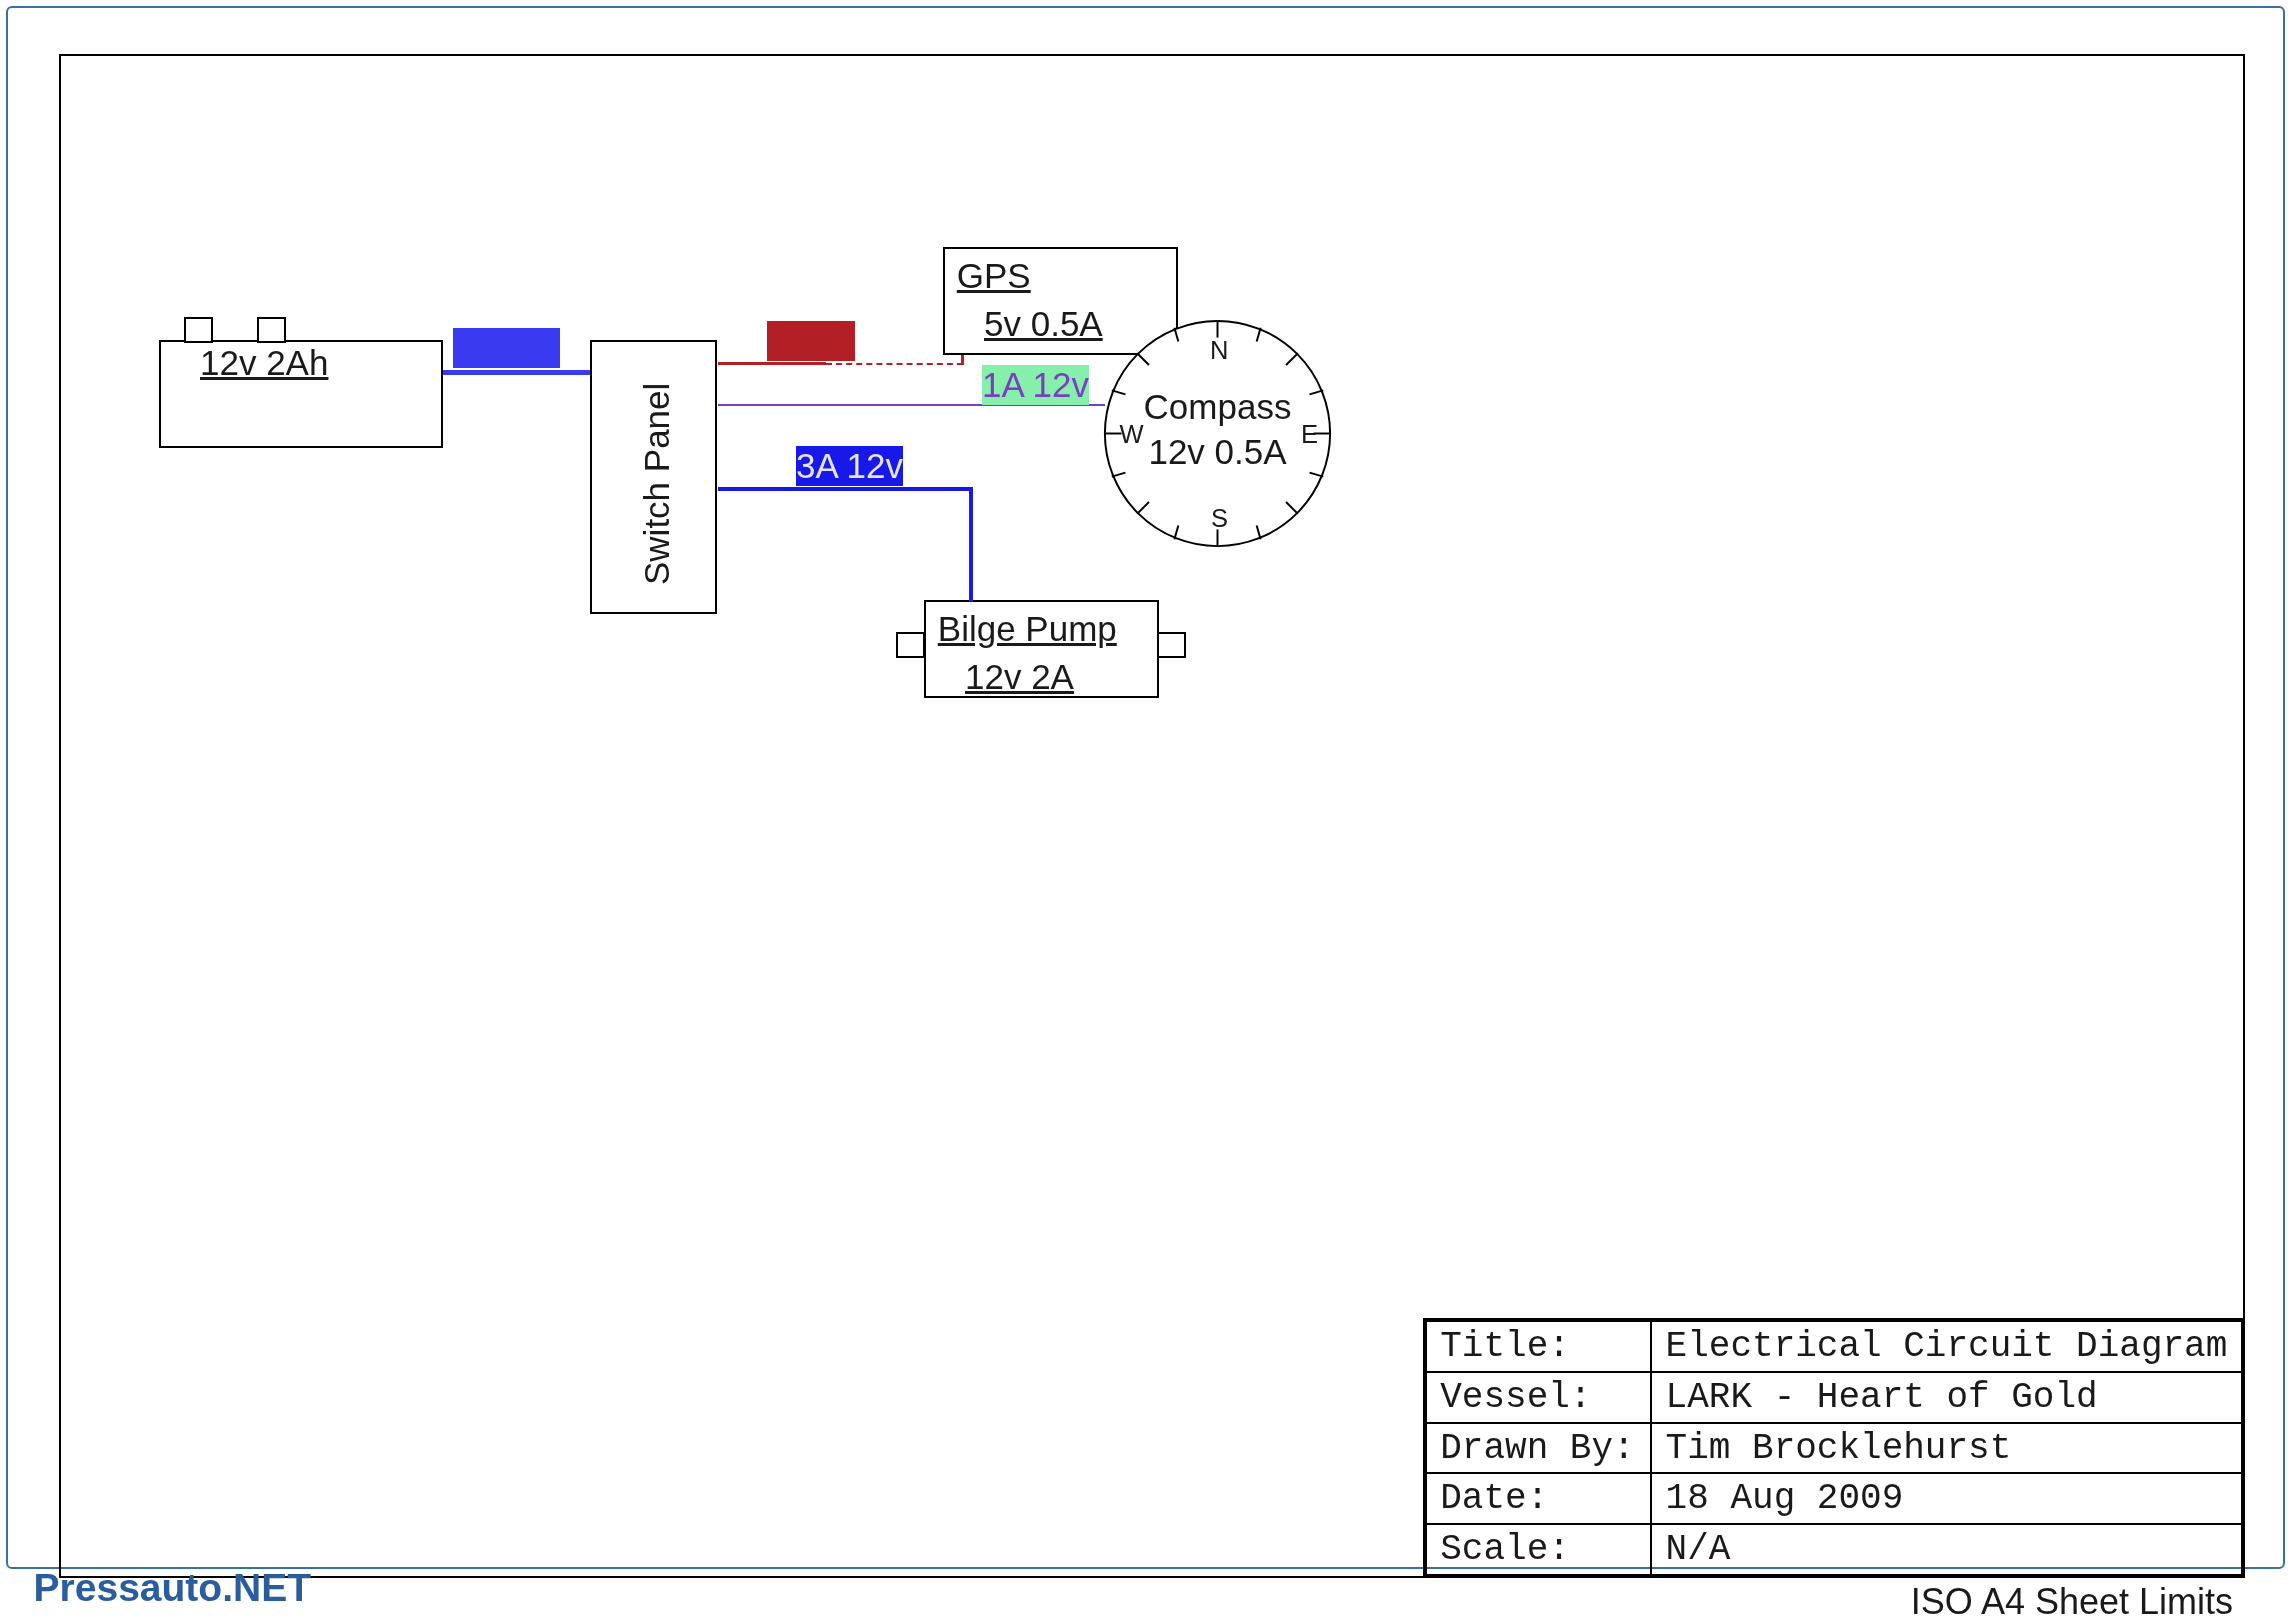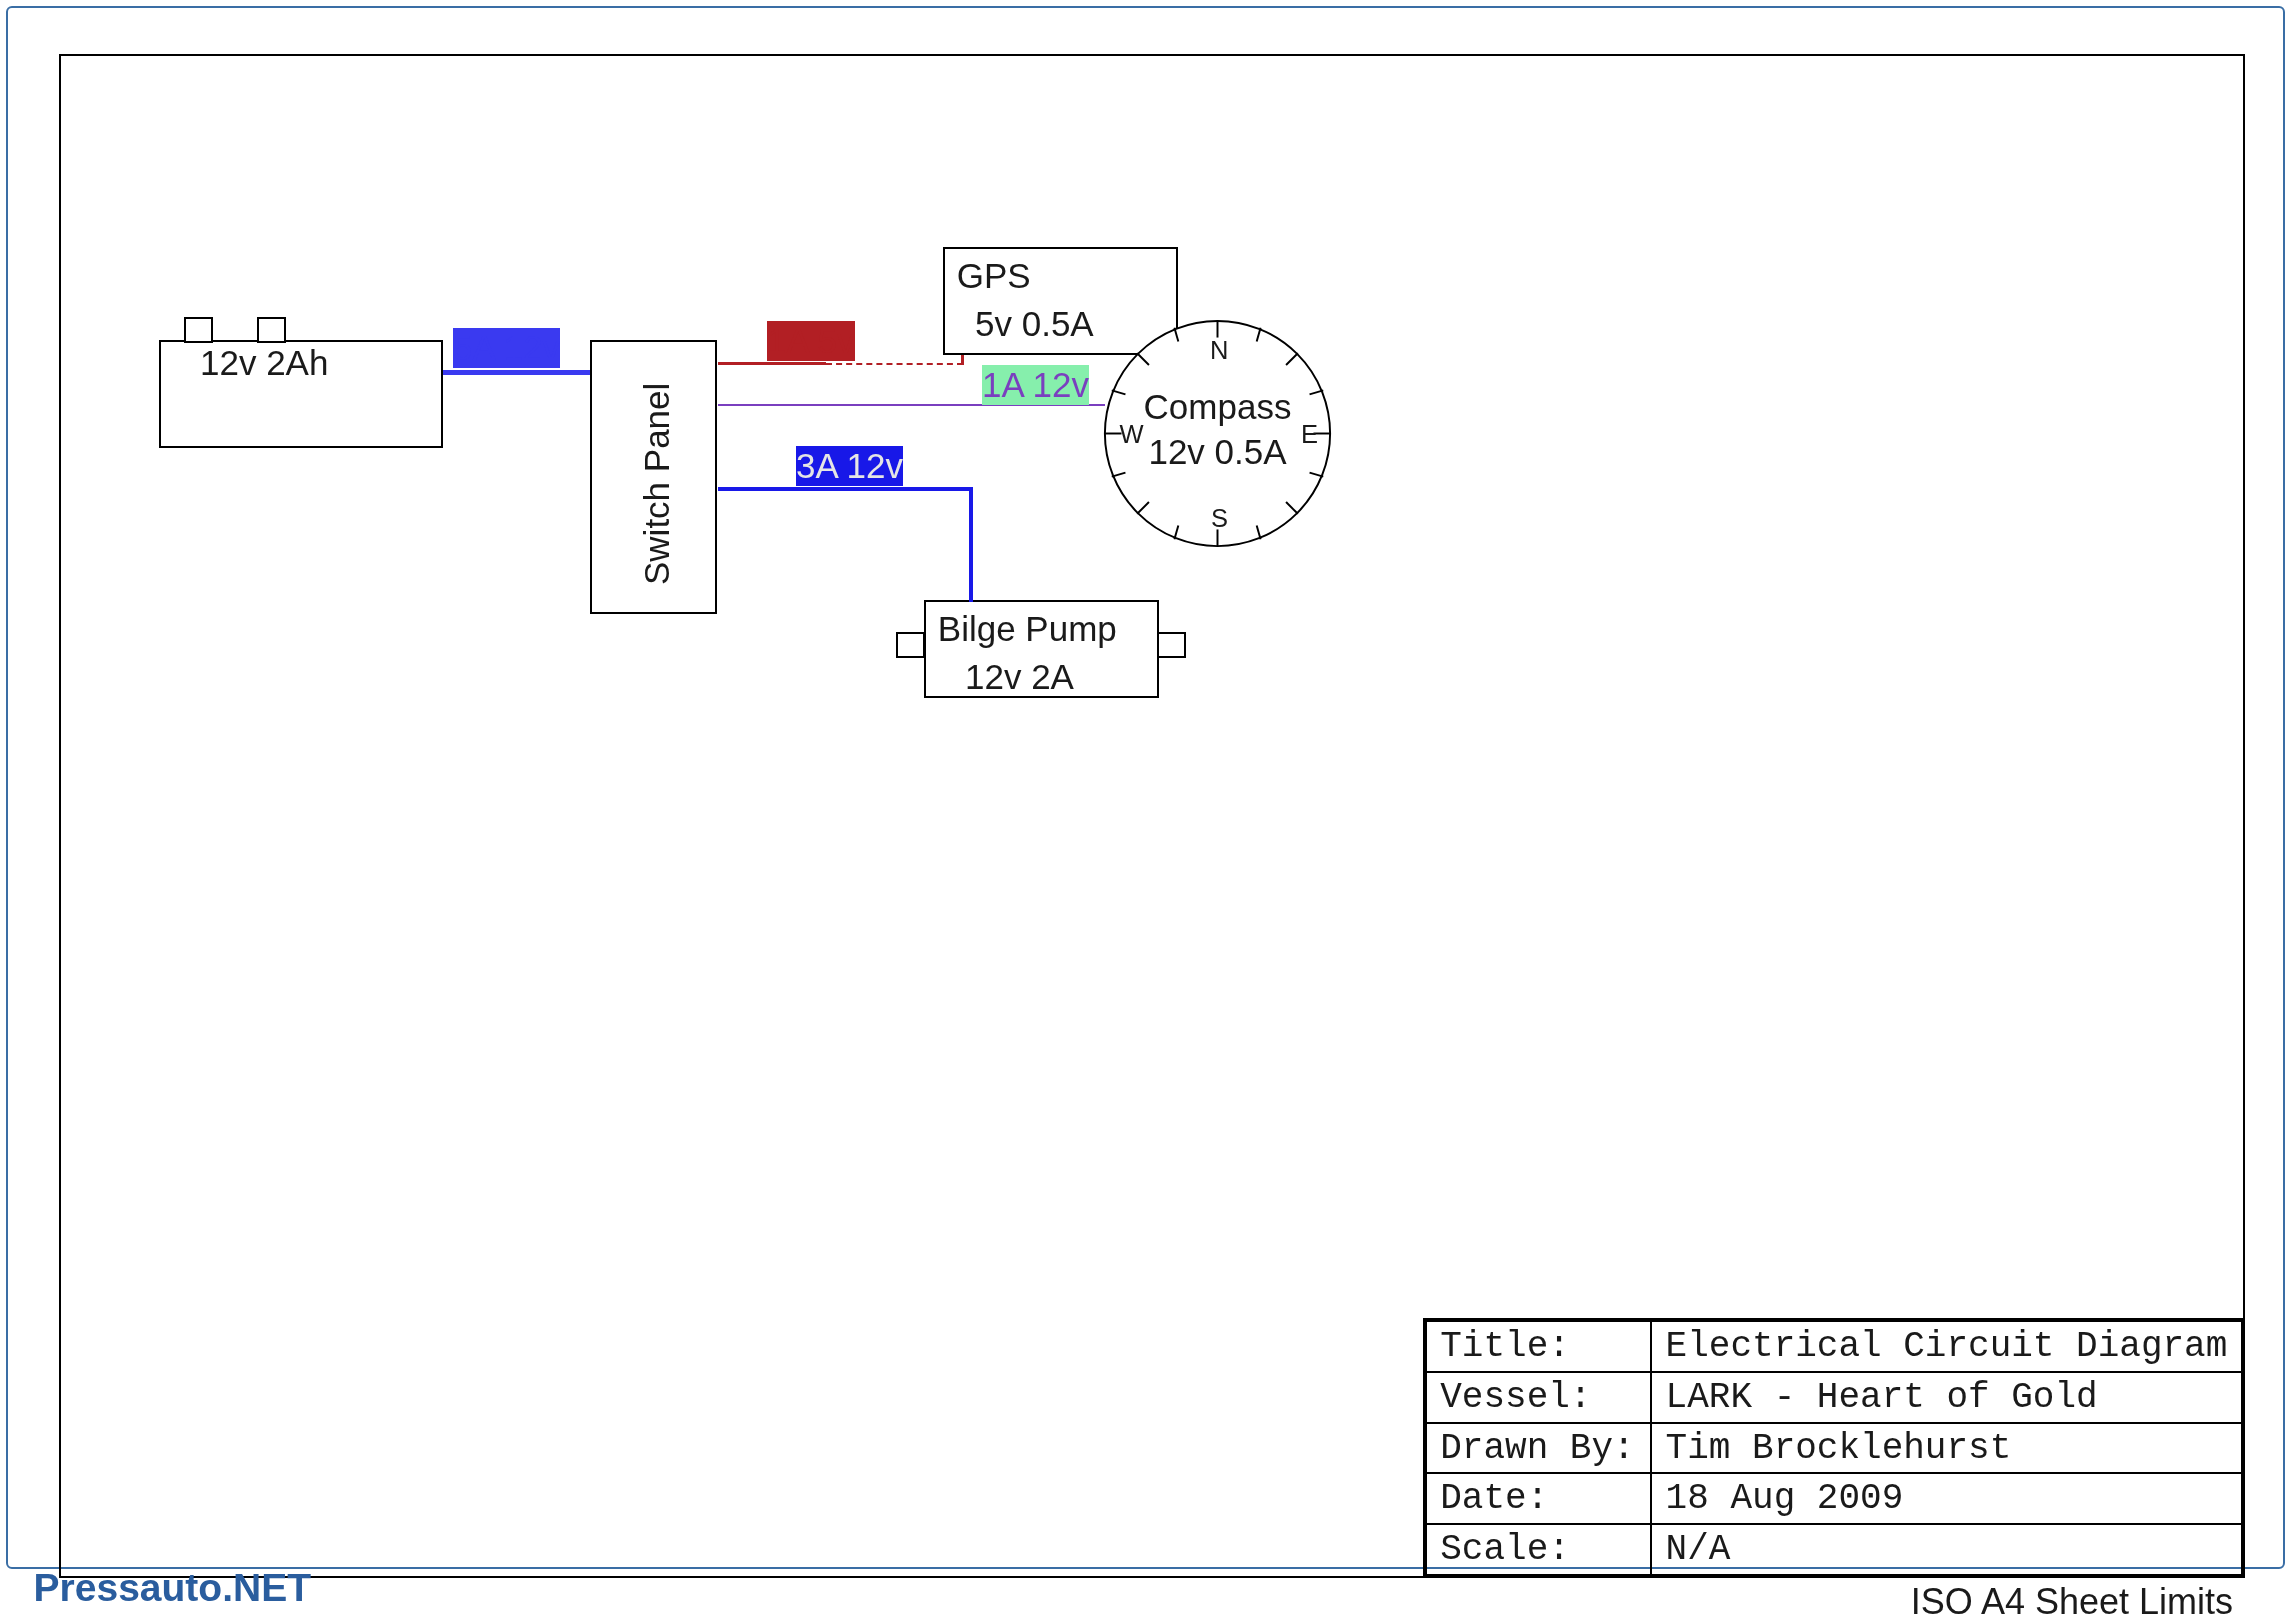--- a/index.html
+++ b/index.html
@@ -34,20 +34,21 @@
   .box {
     position: absolute;
     border: 2px solid #000;
     background: #fff;
     box-sizing: border-box;
   }
   .box-label {
     font-size: 35px;
     line-height: 1.2;
     padding: 5.9px 11.8px;
+    text-decoration: underline;
   }
   .vert-label {
     position: absolute;
     font-size: 35px;
     transform-origin: left top;
     transform: rotate(-90deg);
     white-space: nowrap;
   }
   
   .wire {
@@ -131,21 +132,21 @@
   </div>
   <div class="knob" style="left:123px; top:261px;"></div>
   <div class="knob" style="left:196px; top:261px;"></div>
 
   <div class="box" style="left:529px; top:284px; width:127px; height:274px;">
     <div class="vert-label" style="left:45px; top:243px;">Switch Panel</div>
   </div>
 
   <div class="box" style="left:882px; top:191px; width:235px; height:108px;">
     <div class="box-label">GPS</div>
-    <div class="box-label" style="padding-top:0; padding-left:30px;">5v 0.5A</div>
+    <div class="box-label" style="padding-top:0; padding-left:39px;">5v 0.5A</div>
   </div>
 
   <div class="compass-wrap" style="left:1039px; top:260px; width:235px; height:235px;">
     <svg width="235" height="235" viewBox="0 0 240 240">
       <circle cx="120" cy="120" r="115" fill="#fff" stroke="#000" stroke-width="2"></circle>
 
       <g stroke="#000" stroke-width="2">
         <line x1="120" y1="5" x2="120" y2="22"></line>
         <line x1="120" y1="218" x2="120" y2="235"></line>
         <line x1="5" y1="120" x2="22" y2="120"></line>

